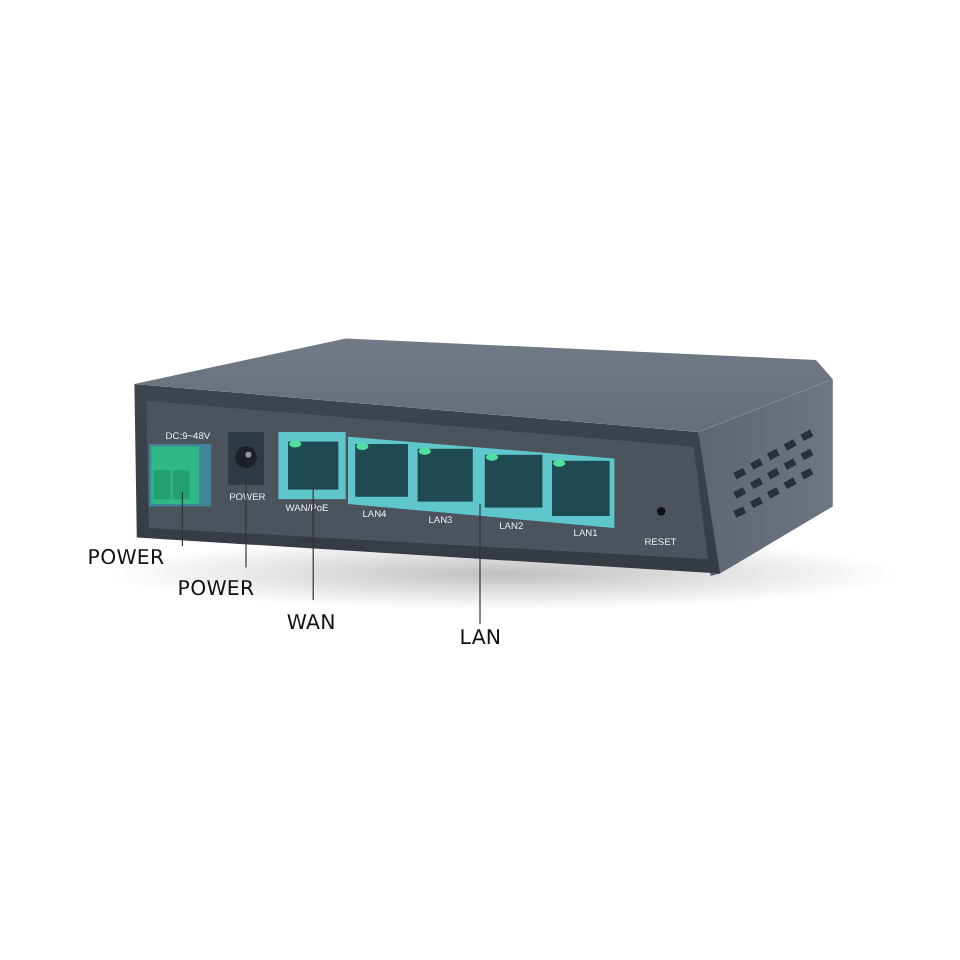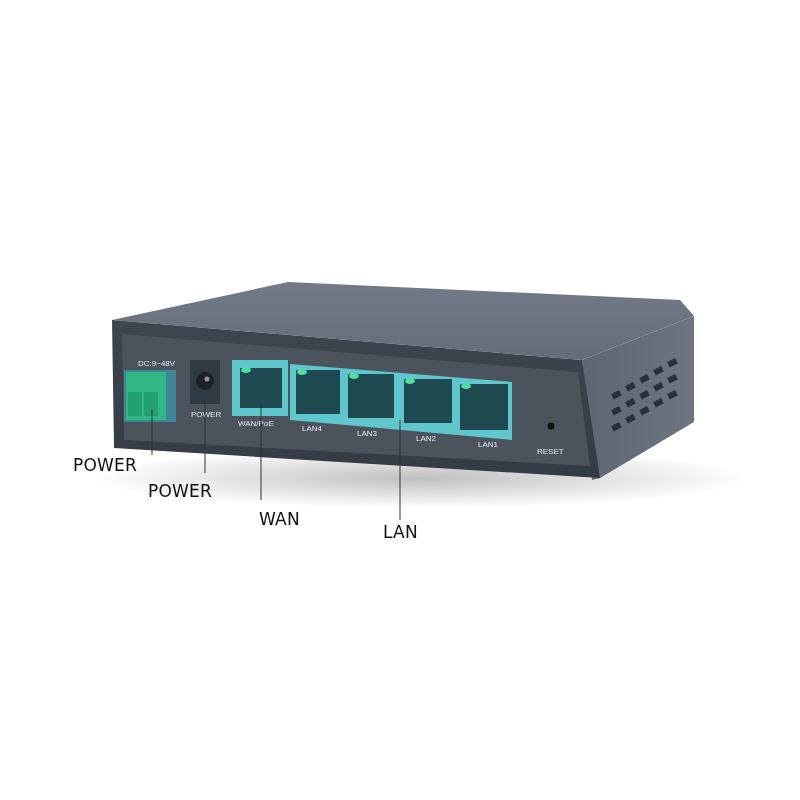--- a/index.html
+++ b/index.html
@@ -112,15 +112,15 @@
     <g stroke="#333" stroke-width="1">
       <line x1="152" y1="410" x2="152" y2="455"></line>
       <line x1="205" y1="400" x2="205" y2="473"></line>
       <line x1="261" y1="405" x2="261" y2="500"></line>
       <line x1="400" y1="420" x2="400" y2="520"></line>
     </g>
   </svg>
 
   <div class="callout" style="left:73px; top:455px;">POWER</div>
   <div class="callout" style="left:148px; top:481px;">POWER</div>
-  <div class="callout" style="left:239px; top:509px;margin-left:20px;">WAN</div>
+  <div class="callout" style="left:239px; top:509px;">WAN</div>
   <div class="callout" style="left:383px; top:522px;">LAN</div>
 </div>
 
 </body></html>

